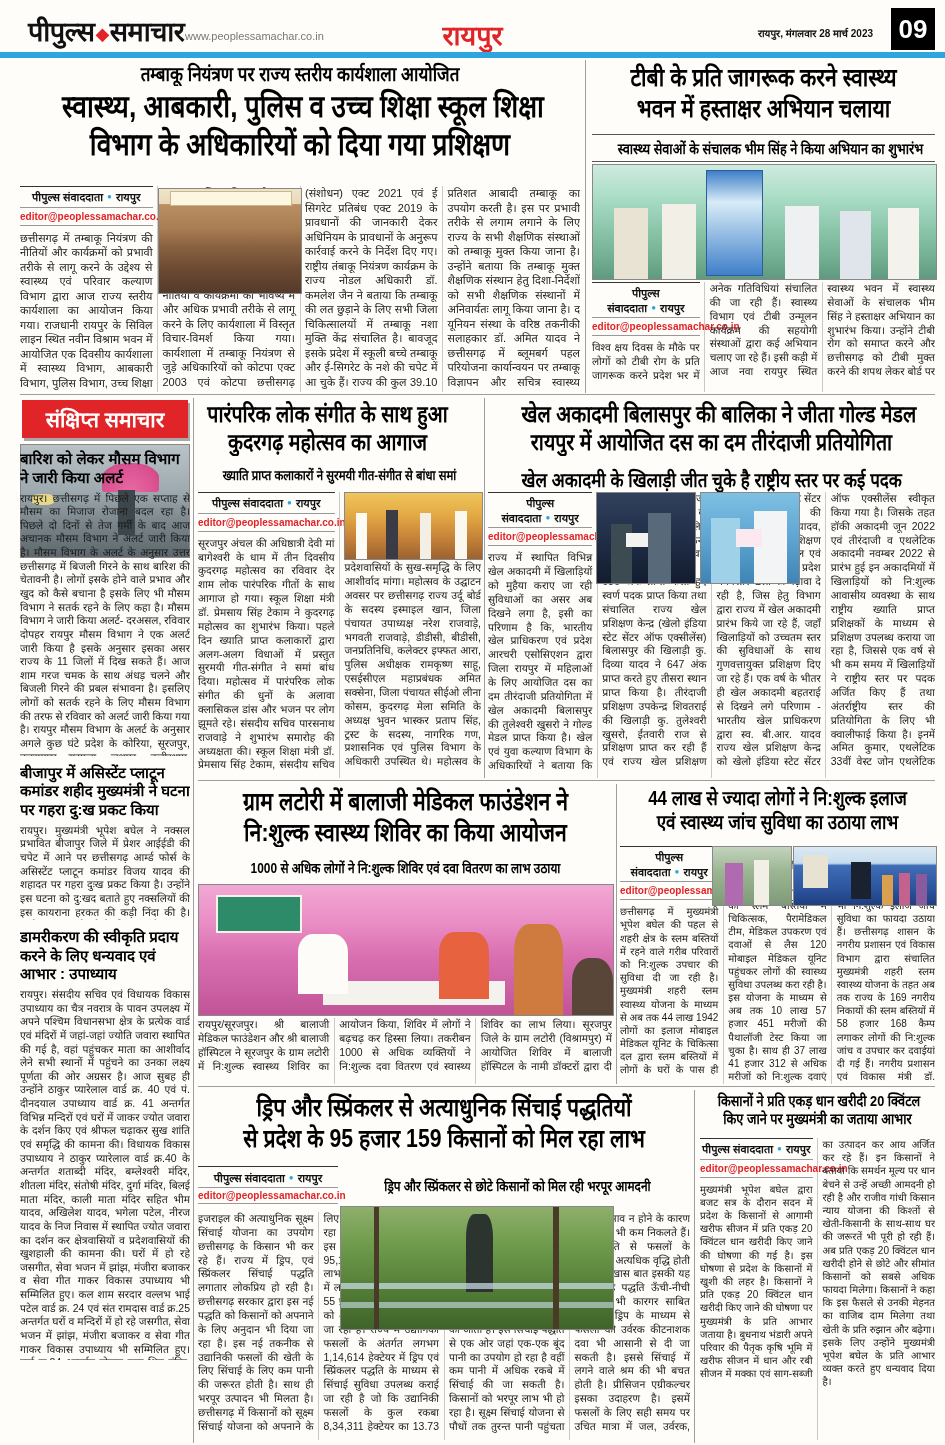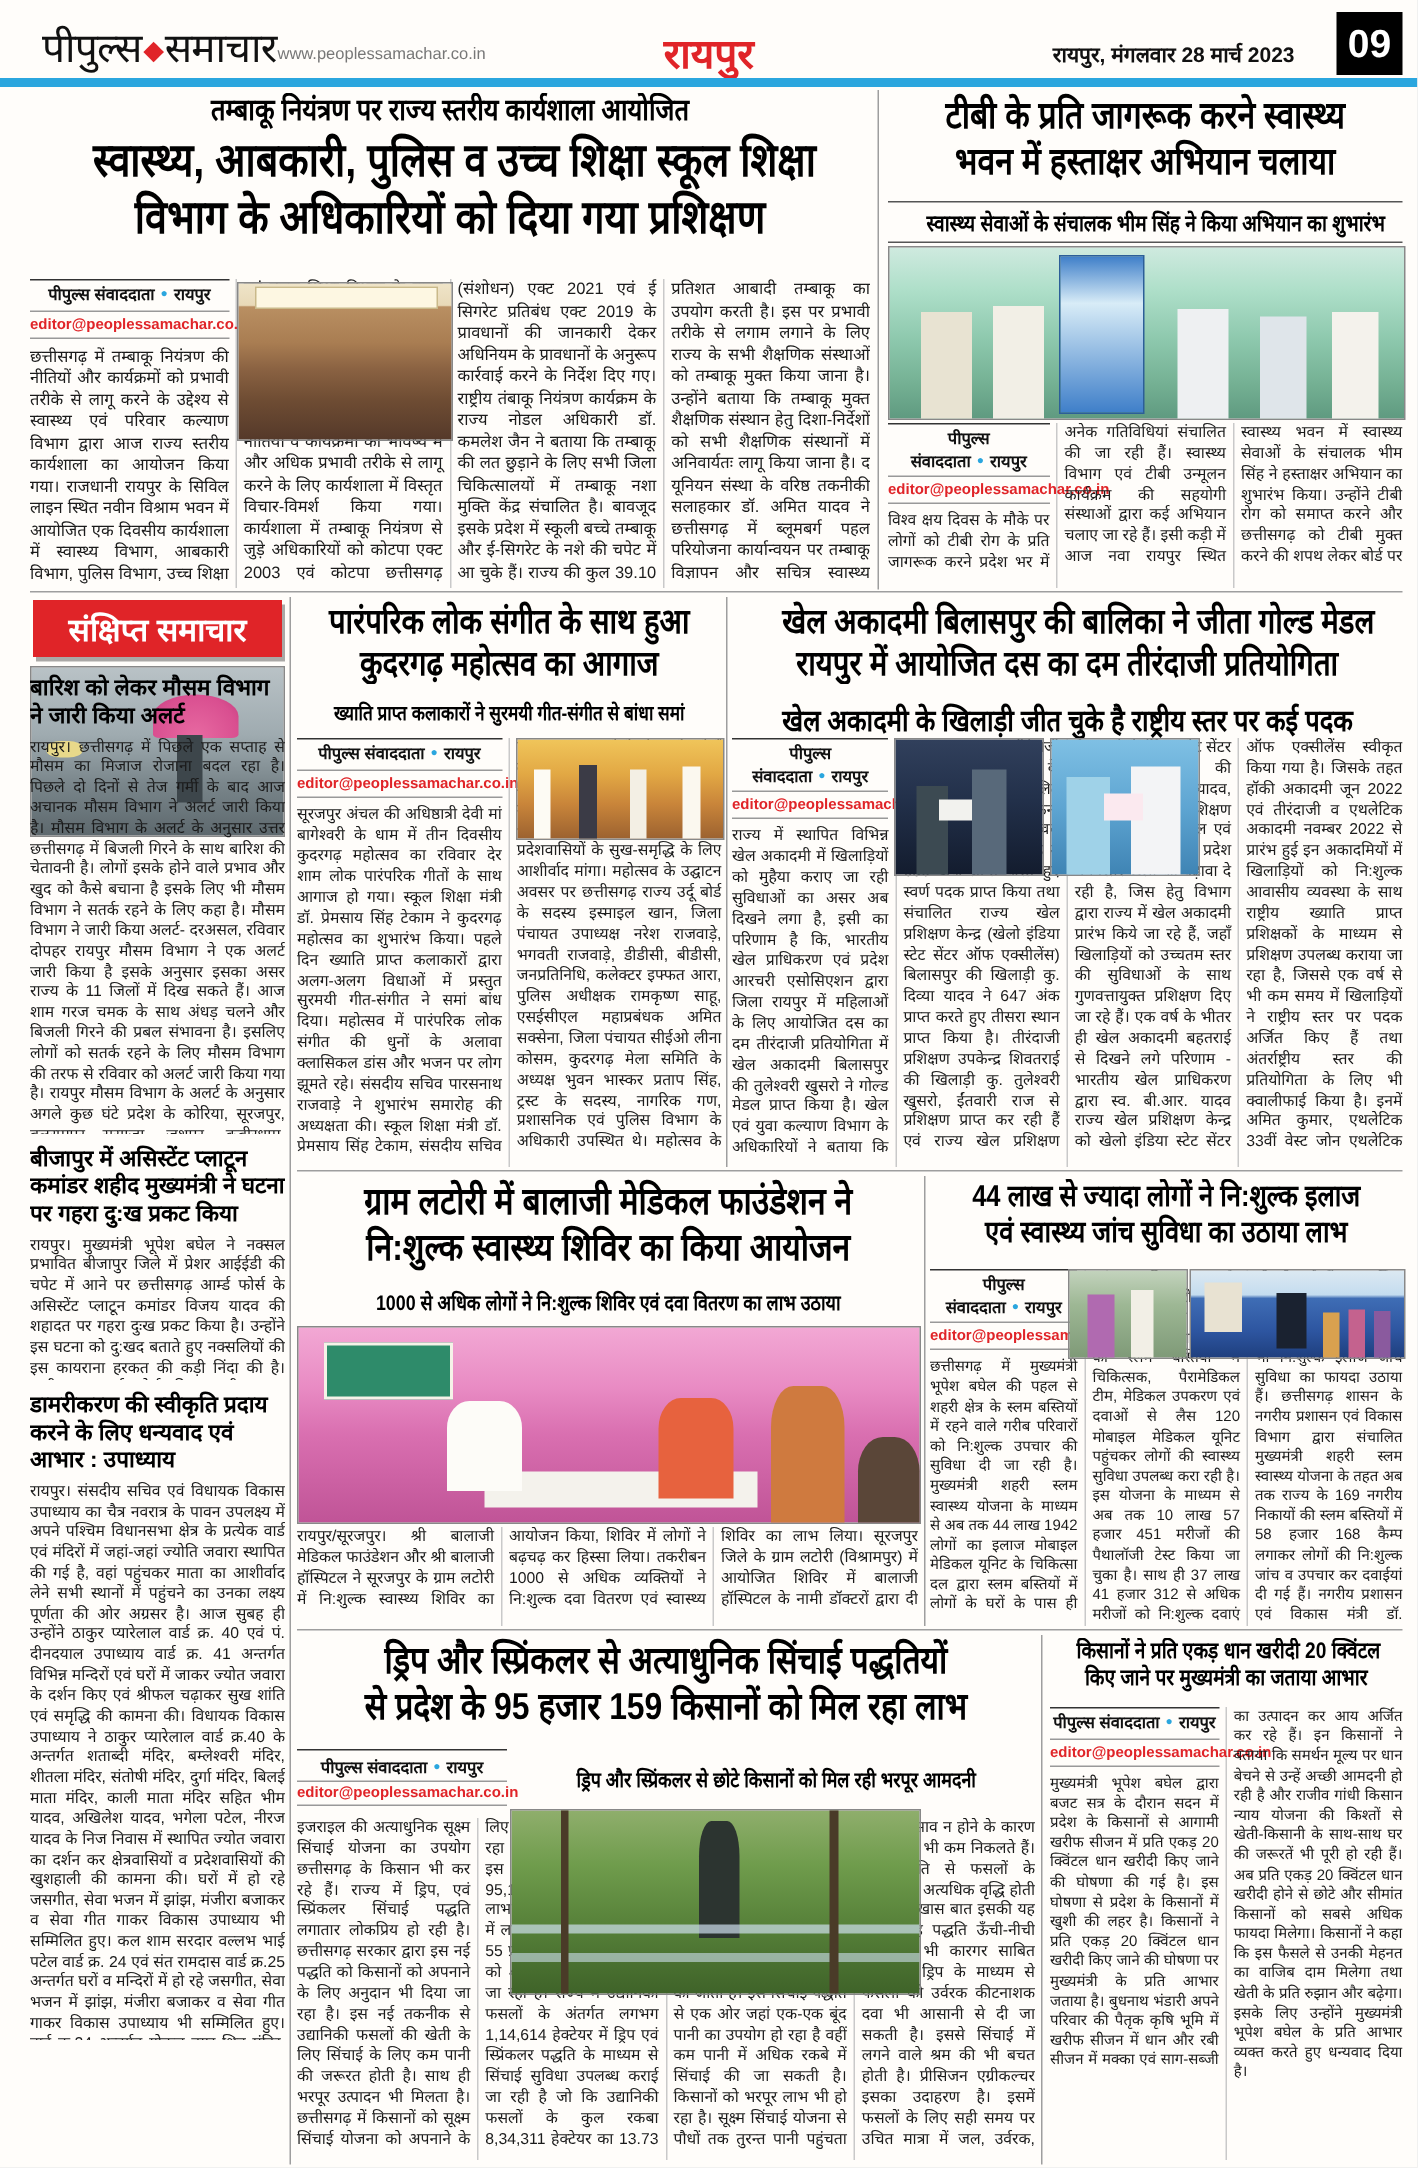--- a/index.html
+++ b/index.html
@@ -1,23 +1,23 @@
 <!DOCTYPE html>
 <html lang="hi"><head>
 <meta charset="utf-8">
 <style>
   html,body{margin:0;padding:0;background:#e8e8e8;}
   .page{position:relative;width:945px;height:1445px;background:#fffdfa;margin:0 auto;overflow:hidden;
         font-family:"Liberation Sans","DejaVu Sans",sans-serif;color:#1a1a1a;}
   
-  .masthead{position:absolute;left:28px;top:12px;font-weight:400;font-size:27px;color:#111;letter-spacing:-.5px;}
+  .masthead{position:absolute;left:28px;top:12px;font-weight:700;font-size:27px;color:#111;letter-spacing:-.5px;}
   .masthead .diamond{color:#e02428;font-size:18px;vertical-align:middle;padding:0 1px;}
   .site-url{position:absolute;left:185px;top:30px;font-size:11px;color:#777;}
   .edition-title{position:absolute;left:0;right:0;top:16px;text-align:center;font-size:27px;font-weight:800;color:#e02428;}
-  .dateline{position:absolute;right:82px;top:26px;font-size:14px;font-weight:700;color:#111;}
+  .dateline{position:absolute;right:72px;top:26px;font-size:10px;font-weight:700;color:#111;}
   .page-num{position:absolute;right:10px;top:8px;width:44px;height:42px;background:#000;color:#fff;
             font-size:26px;font-weight:800;display:flex;align-items:center;justify-content:center;}
   .blue-bar{position:absolute;left:0;right:0;top:52px;height:6px;background:#2ba6de;}
   
   .hl{display:block;white-space:nowrap;transform:scaleX(.85);transform-origin:50% 50%;font-weight:800;color:#000;}
   .headline-box{position:absolute;text-align:center;overflow:hidden;line-height:1.22;}
   .kicker{font-weight:800;}
   .subhead{position:absolute;text-align:center;font-weight:800;color:#111;overflow:hidden;}
   .body-text{font-size:11px;line-height:1.32;text-align:justify;color:#1b1b1b;}
   .cols{position:absolute;overflow:hidden;column-gap:10px;column-rule:1px solid #c9c9c9;}
@@ -111,21 +111,21 @@
   <div class="briefs-flow">
     <div class="brief-head">बारिश को लेकर मौसम विभाग ने जारी किया अलर्ट</div>
     <div class="brief-body" style="max-height:264px;">रायपुर। छत्तीसगढ़ में पिछले एक सप्ताह से मौसम का मिजाज रोजाना बदल रहा है। पिछले दो दिनों से तेज गर्मी के बाद आज अचानक मौसम विभाग ने अलर्ट जारी किया है। मौसम विभाग के अलर्ट के अनुसार उत्तर छत्तीसगढ़ में बिजली गिरने के साथ बारिश की चेतावनी है। लोगों इसके होने वाले प्रभाव और खुद को कैसे बचाना है इसके लिए भी मौसम विभाग ने सतर्क रहने के लिए कहा है। मौसम विभाग ने जारी किया अलर्ट- दरअसल, रविवार दोपहर रायपुर मौसम विभाग ने एक अलर्ट जारी किया है इसके अनुसार इसका असर राज्य के 11 जिलों में दिख सकते हैं। आज शाम गरज चमक के साथ अंधड़ चलने और बिजली गिरने की प्रबल संभावना है। इसलिए लोगों को सतर्क रहने के लिए मौसम विभाग की तरफ से रविवार को अलर्ट जारी किया गया है। रायपुर मौसम विभाग के अलर्ट के अनुसार अगले कुछ घंटे प्रदेश के कोरिया, सूरजपुर, बलरामपुर सरगुजा, जशपुर, कबीरधाम, मुंगेली, बिलासपुर, जांजगीर-चांपा, कोरबा और रायगढ़ जिलों में एक- दो स्थानों पर गरज चमक के साथ अंधड़ चलने और बिजली गिरने की प्रबल संभावना है। यानी इसका प्रभाव क्षेत्र सरगुजा और बिलासपुर संभाग के जिले होंगे। रायपुर के मौसम विज्ञानी ने बताया है कि ऊपरी हवा का चक्रवाती परिसंचरण हरियाणा और उससे लगे राजस्थान के ऊपर स्थित है। एक द्रोणिका हवा की अनिश्चित गति कर्नाटक से झारखंड तक छत्तीसगढ़ होते हुए गुजर रही है। इसके कारण छत्तीसगढ़ में कुछ स्थानों पर हल्की से मध्यम बारिश होने की संभावना है।</div>
     <div class="brief-head">बीजापुर में असिस्टेंट प्लाटून कमांडर शहीद मुख्यमंत्री ने घटना पर गहरा दु:ख प्रकट किया</div>
     <div class="brief-body" style="max-height:96px;">रायपुर। मुख्यमंत्री भूपेश बघेल ने नक्सल प्रभावित बीजापुर जिले में प्रेशर आईईडी की चपेट में आने पर छत्तीसगढ़ आर्म्ड फोर्स के असिस्टेंट प्लाटून कमांडर विजय यादव की शहादत पर गहरा दुःख प्रकट किया है। उन्होंने इस घटना को दु:खद बताते हुए नक्सलियों की इस कायराना हरकत की कड़ी निंदा की है। छत्तीसगढ़ आर्म्ड फोर्स की एक टीम आज सुबह मिरतुर थाना क्षेत्र में एरिया डामिनेशन के लिए निकली थी। मुख्यमंत्री ने शहीद यादव के शोक संतप्त परिवारजनों के प्रति संवेदना प्रकट की है।</div>
     <div class="brief-head">डामरीकरण की स्वीकृति प्रदाय करने के लिए धन्यवाद एवं आभार : उपाध्याय</div>
     <div class="brief-body" style="max-height:372px;">रायपुर। संसदीय सचिव एवं विधायक विकास उपाध्याय का चैत्र नवरात्र के पावन उपलक्ष्य में अपने पश्चिम विधानसभा क्षेत्र के प्रत्येक वार्ड एवं मंदिरों में जहां-जहां ज्योति जवारा स्थापित की गई है, वहां पहुंचकर माता का आशीर्वाद लेने सभी स्थानों में पहुंचने का उनका लक्ष्य पूर्णता की ओर अग्रसर है। आज सुबह ही उन्होंने ठाकुर प्यारेलाल वार्ड क्र. 40 एवं पं. दीनदयाल उपाध्याय वार्ड क्र. 41 अन्तर्गत विभिन्न मन्दिरों एवं घरों में जाकर ज्योत जवारा के दर्शन किए एवं श्रीफल चढ़ाकर सुख शांति एवं समृद्धि की कामना की। विधायक विकास उपाध्याय ने ठाकुर प्यारेलाल वार्ड क्र.40 के अन्तर्गत शताब्दी मंदिर, बम्लेश्वरी मंदिर, शीतला मंदिर, संतोषी मंदिर, दुर्गा मंदिर, बिलई माता मंदिर, काली माता मंदिर सहित भीम यादव, अखिलेश यादव, भगेला पटेल, नीरज यादव के निज निवास में स्थापित ज्योत जवारा का दर्शन कर क्षेत्रवासियों व प्रदेशवासियों की खुशहाली की कामना की। घरों में हो रहे जसगीत, सेवा भजन में झांझ, मंजीरा बजाकर व सेवा गीत गाकर विकास उपाध्याय भी सम्मिलित हुए। कल शाम सरदार वल्लभ भाई पटेल वार्ड क्र. 24 एवं संत रामदास वार्ड क्र.25 अन्तर्गत घरों व मन्दिरों में हो रहे जसगीत, सेवा भजन में झांझ, मंजीरा बजाकर व सेवा गीत गाकर विकास उपाध्याय भी सम्मिलित हुए। वार्ड क्र.24 अन्तर्गत गोकुल नगर शिव मंदिर, शीतला मंदिर, काली मंदिर सुदामा नगर, झण्डा चौक भरत नगर, राम सिंह साहू, विष्णु साहू, मनीराम साहू, गोकुल साहू, गेंदलाल साहू, आनन्द साहू, श्रीराम साहू, मनहरण साहू गोपाल नगर, शनि मंदिर गए एवं वार्ड क्र.25 अन्तर्गत भरत नगर झण्डा चौक, रामनगर, छोटा रामनगर, भवानी नगर, कृष्णा नगर, सुदामा नगर, खल्लारी माता मंदिर रामनगर, विमला साहू भरत नगर, कर्बला नगर, शीतला माता मंदिर में स्थापित ज्योत जवारा दर्शन कर माता का आशीर्वाद लिया।</div>
   </div>
   <div class="vline" style="left:193px;top:398px;height:1045px;"></div>
 
-  <div class="headline-box" style="left:198px;top:400px;width:283px;font-size:23px;">
+  <div class="headline-box" style="left:186px;top:400px;width:283px;font-size:23px;">
     <span class="hl">पारंपरिक लोक संगीत के साथ हुआ</span>
     <span class="hl">कुदरगढ़ महोत्सव का आगाज</span>
   </div>
   <div class="subhead" style="left:198px;top:466px;width:283px;font-size:13.5px;">
     <span class="hl">ख्याति प्राप्त कलाकारों ने सुरमयी गीत-संगीत से बांधा समां</span>
   </div>
   <div class="cols c2 body-text" style="left:198px;top:492px;width:283px;height:286px;font-size:10.5px;">
     <div class="byline">
       <div class="by-names"><span>पीपुल्स संवाददाता</span><span class="dot">●</span><span>रायपुर</span></div>
       <div class="by-email">editor@peoplessamachar.co.in</div>

